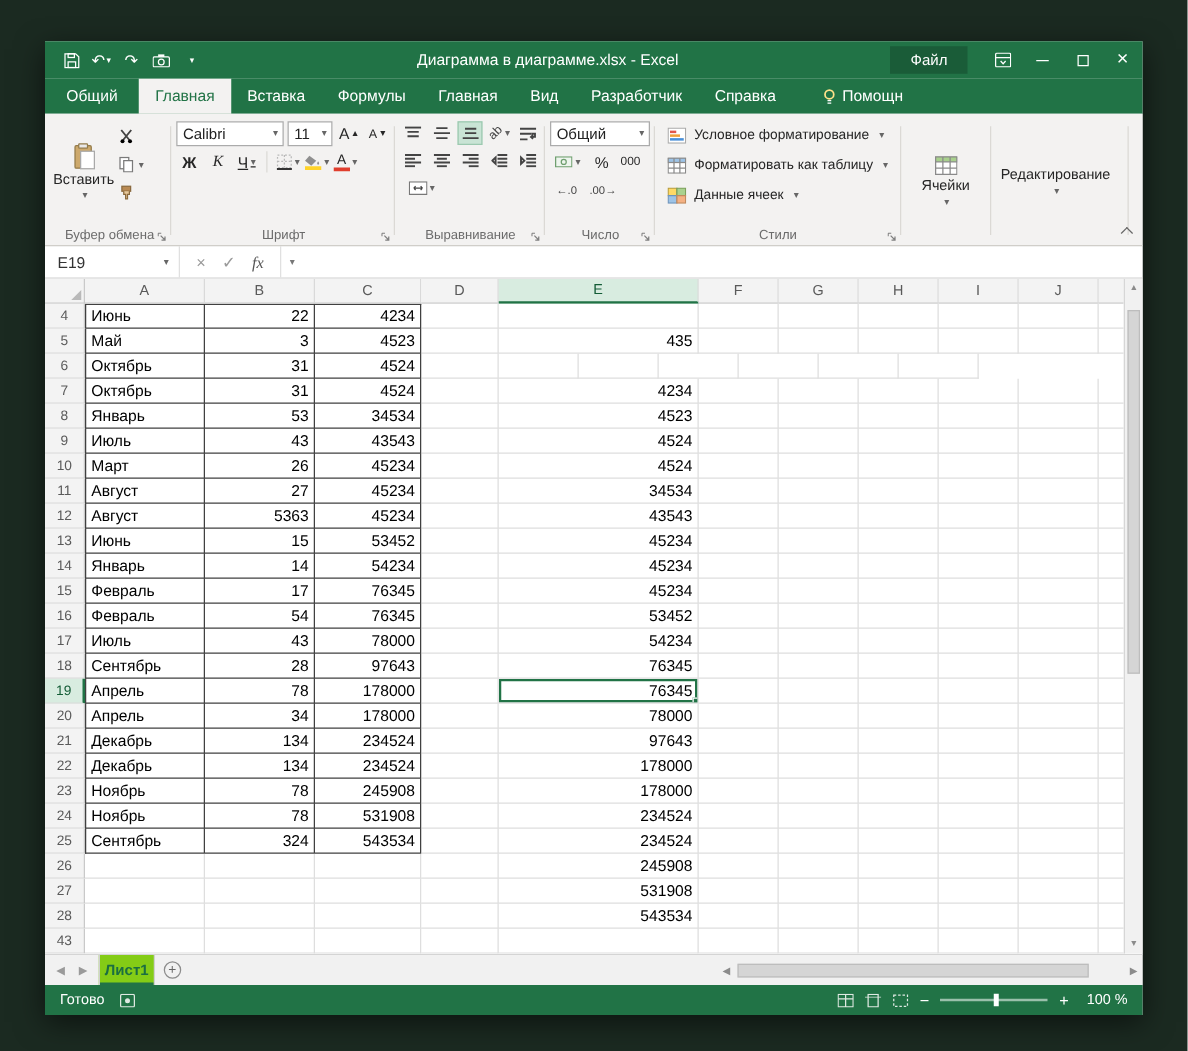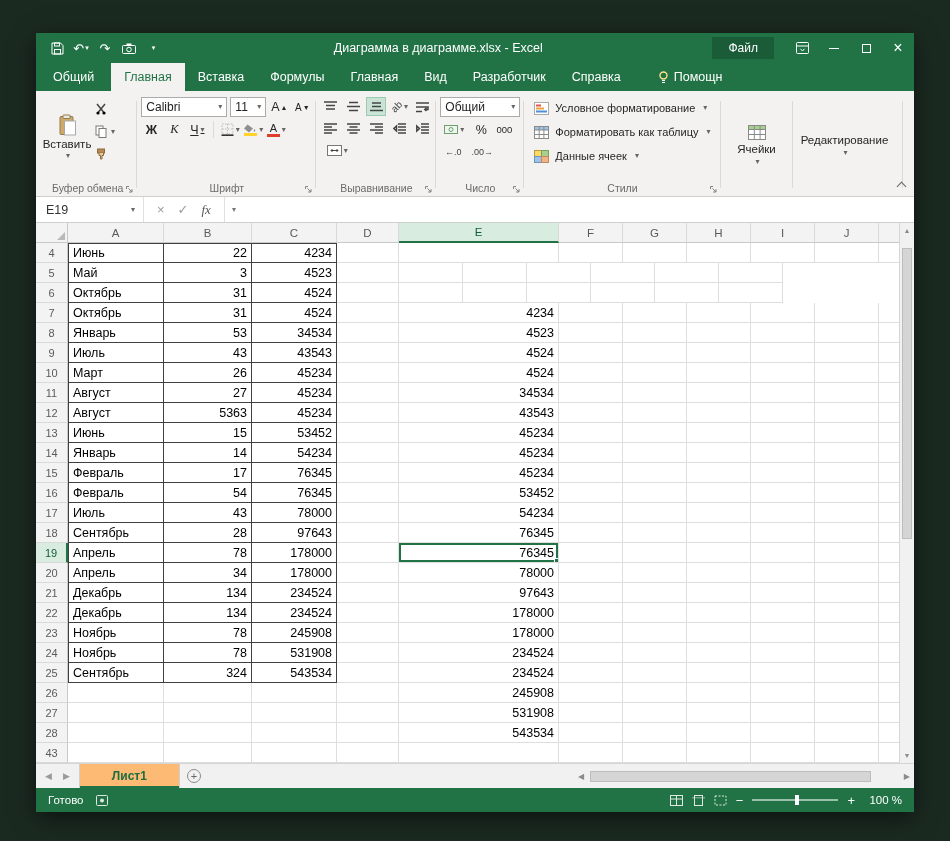--- a/index.html
+++ b/index.html
@@ -88,21 +88,21 @@
   .fillhandle{position:absolute;right:-1px;bottom:-1px;width:5px;height:5px;background:#217346;border:1px solid #fff;z-index:3}
   .vscroll{position:absolute;top:0;right:0;bottom:0;width:15px;background:#f1f1f1;border-left:1px solid #d6d6d6;display:flex;flex-direction:column}
   .varr{flex:0 0 15px;display:flex;align-items:center;justify-content:center;color:#8b8b8b;font-size:7px}
   .vtrack{flex:1;position:relative}
   .vthumb{position:absolute;left:2px;right:2px;top:2%;height:57%;background:#d5d5d5;border:1px solid #bdbdbd}
 
   
   .tabsbar{flex:0 0 25px;display:flex;align-items:stretch;background:#f1f1f1;border-top:1px solid #d4d4d4}
   .tnav{display:flex;align-items:center;gap:11px;padding:0 9px;color:#555;font-size:9px}
   .tnav .dim{color:#9a9a9a}
-  .sheettab{display:flex;align-items:center;padding:0 32px;background:#fdba74;color:#1b6e42;font-weight:700;font-size:12px;border-left:1px solid #d0d0d0;border-right:1px solid #d0d0d0;box-shadow:inset 0 -2px 0 #217346}
+  .sheettab{display:flex;align-items:center;padding:0 4px;background:#84cc16;color:#1b6e42;font-weight:700;font-size:12px;border-left:1px solid #d0d0d0;border-right:1px solid #d0d0d0;box-shadow:inset 0 -2px 0 #217346}
   .addsheet{display:flex;align-items:center;justify-content:center;width:28px}
   .pluscirc{width:14px;height:14px;border:1px solid #8c8c8c;border-radius:50%;display:flex;align-items:center;justify-content:center;font-size:11px;color:#666;line-height:1}
   .tspacer{flex:1}
   .hscroll{flex:0 0 340px;display:flex;align-items:center;padding:0 4px;gap:4px;color:#8b8b8b;font-size:8px}
   .htrack{flex:1;height:11px;position:relative}
   .hthumb{position:absolute;top:0;bottom:0;left:2px;width:90%;background:#d5d5d5;border:1px solid #bdbdbd}
 
   
   .statusbar{flex:0 0 24px;background:#217346;display:flex;align-items:center;color:#fff;font-size:11.5px}
   .stleft{display:flex;align-items:center;gap:12px;padding-left:12px}
@@ -563,20 +563,21 @@
             <div class="cell" style="flex: 0 0 64px;"></div>
             <div class="cell" style="flex: 0 0 64px;"></div>
             <div class="cell" style="flex: 0 0 64px;"></div>
           </div>
           <div class="grow">
             <div class="rowh">5</div>
             <div class="cell tbl tbl-l" style="flex: 0 0 96px;">Май</div>
             <div class="cell num tbl" style="flex: 0 0 88px;">3</div>
             <div class="cell num tbl" style="flex: 0 0 85px;">4523</div>
             <div class="cell" style="flex: 0 0 62px;"></div>
+            <div class="cell num" style="flex: 0 0 160px;">435</div>
             <div class="cell" style="flex: 0 0 64px;"></div>
             <div class="cell" style="flex: 0 0 64px;"></div>
             <div class="cell" style="flex: 0 0 64px;"></div>
             <div class="cell" style="flex: 0 0 64px;"></div>
             <div class="cell" style="flex: 0 0 64px;"></div>
             <div class="cell" style="flex: 0 0 64px;"></div>
           </div>
           <div class="grow">
             <div class="rowh">6</div>
             <div class="cell tbl tbl-l" style="flex: 0 0 96px;">Октябрь</div>

